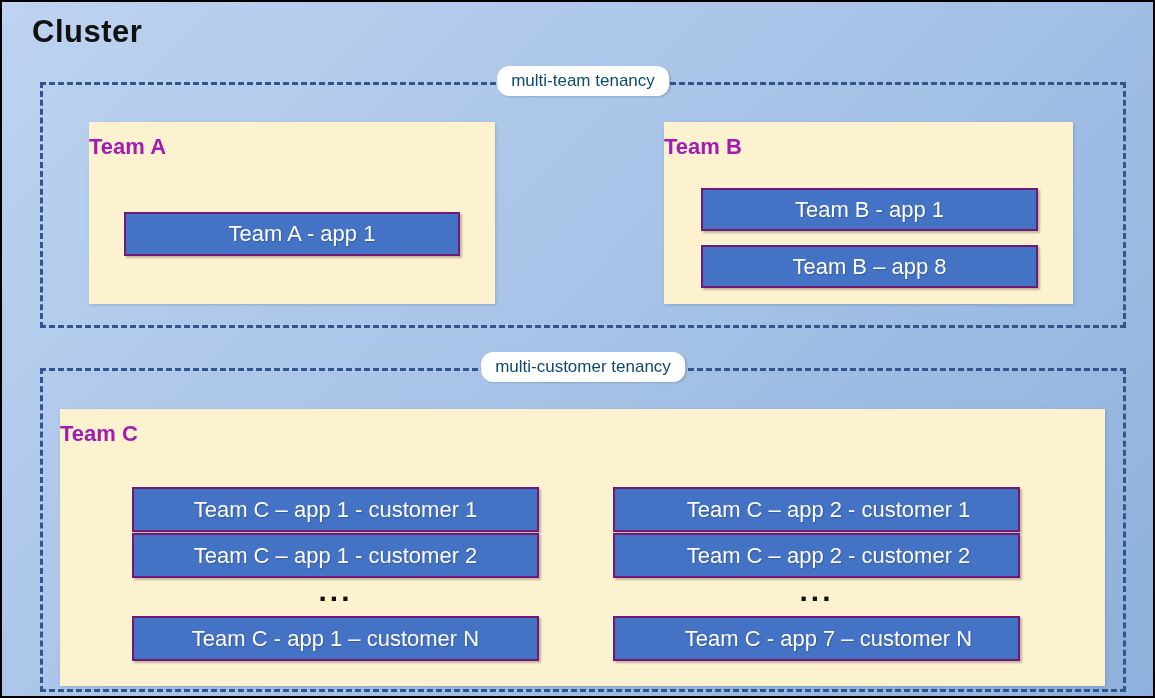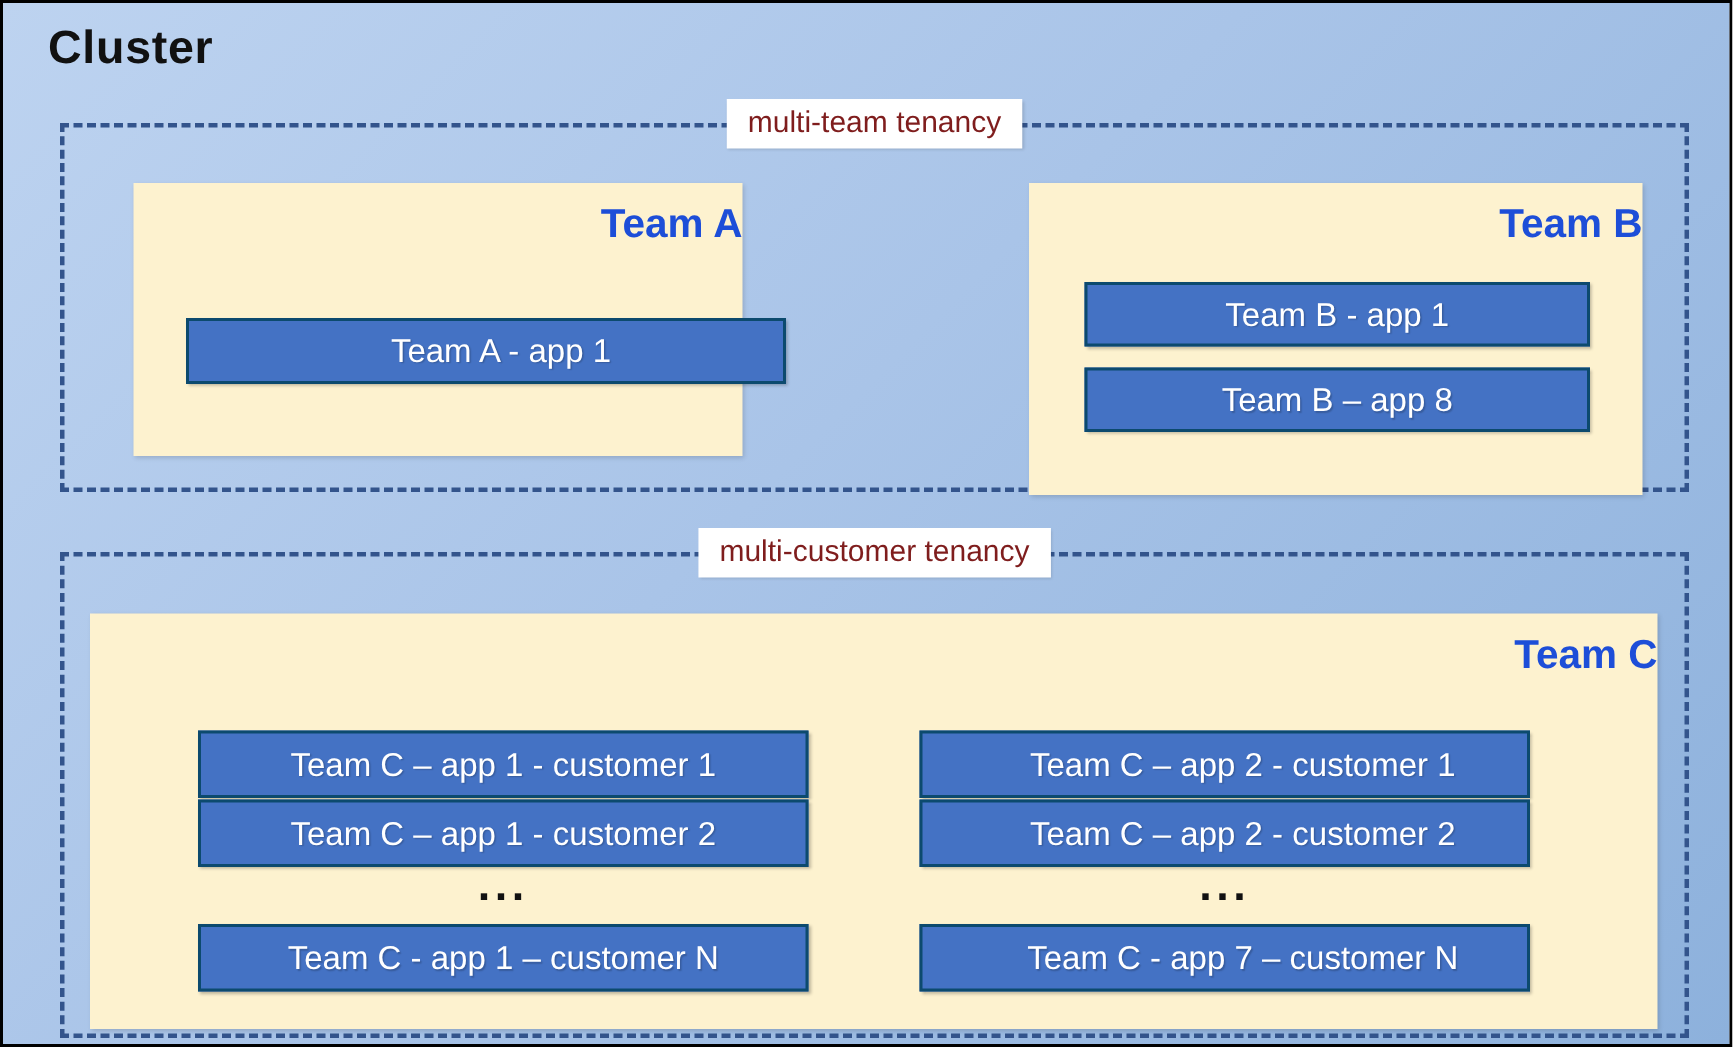--- a/index.html
+++ b/index.html
@@ -31,61 +31,62 @@
     box-sizing: border-box;
   }
   .tenancy-team { left: 38px; top: 80px; width: 1086px; height: 246px; }
   .tenancy-customer { left: 38px; top: 366px; width: 1086px; height: 324px; }
   .tenancy-label {
     position: absolute;
     top: -19px;
     left: 50%;
     transform: translateX(-50%);
     background: #ffffff;
-    color: #7f1d1d;
-    font-size: 20px;
+    color: #0c4a6e;
+    font-size: 17px;
     padding: 5px 14px;
     white-space: nowrap;
     box-shadow: 1px 1px 2px rgba(0,0,0,0.15);
+    border-radius: 12px;
   }
   .team-box {
     position: absolute;
     background: #fdf2cf;
     box-sizing: border-box;
     box-shadow: 1px 1px 3px rgba(0,0,0,0.15);
   }
   .team-a { left: 46px; top: 37px; width: 406px; height: 182px; }
-  .team-b { left: 643px; top: 37px; width: 409px; height: 208px; }
+  .team-b { left: 621px; top: 37px; width: 409px; height: 182px; }
   .team-c { left: 17px; top: 38px; width: 1045px; height: 277px; }
   .team-title {
     position: absolute;
     top: 12px;
     left: 0;
     width: 100%;
-    text-align: right;
-    font-size: 27px;
+    text-align: left;
+    font-size: 22px;
     font-weight: bold;
-    color: #1d4ed8;
+    color: #a21caf;
   }
   .app-box {
     position: absolute;
     background: #4472c4;
-    border: 2px solid #0c4a6e;
+    border: 2px solid #701a75;
     box-sizing: border-box;
     color: #ffffff;
     font-size: 22px;
     text-align: center;
     display: flex;
     align-items: center;
     justify-content: center;
     white-space: nowrap;
     box-shadow: 1.5px 1.5px 2px rgba(0,0,0,0.25);
     text-shadow: 1px 1px 1px rgba(0,0,0,0.2);
   }
-  .app-a1 { left: 35px; top: 90px; width: 400px; height: 44px; padding-left: 20px; }
+  .app-a1 { left: 35px; top: 90px; width: 336px; height: 44px; padding-left: 20px; }
   .app-b1 { left: 37px; top: 66px; width: 337px; height: 43px; }
   .app-b2 { left: 37px; top: 123px; width: 337px; height: 43px; }
   .col-left  .app-row { left: 72px;  width: 407px; }
   .col-right .app-row { left: 553px; width: 407px; padding-left: 24px; }
   .app-row { height: 45px; }
   .row-1 { top: 78px; }
   .row-2 { top: 124px; }
   .row-n { top: 207px; }
   .ellipsis {
     position: absolute;

